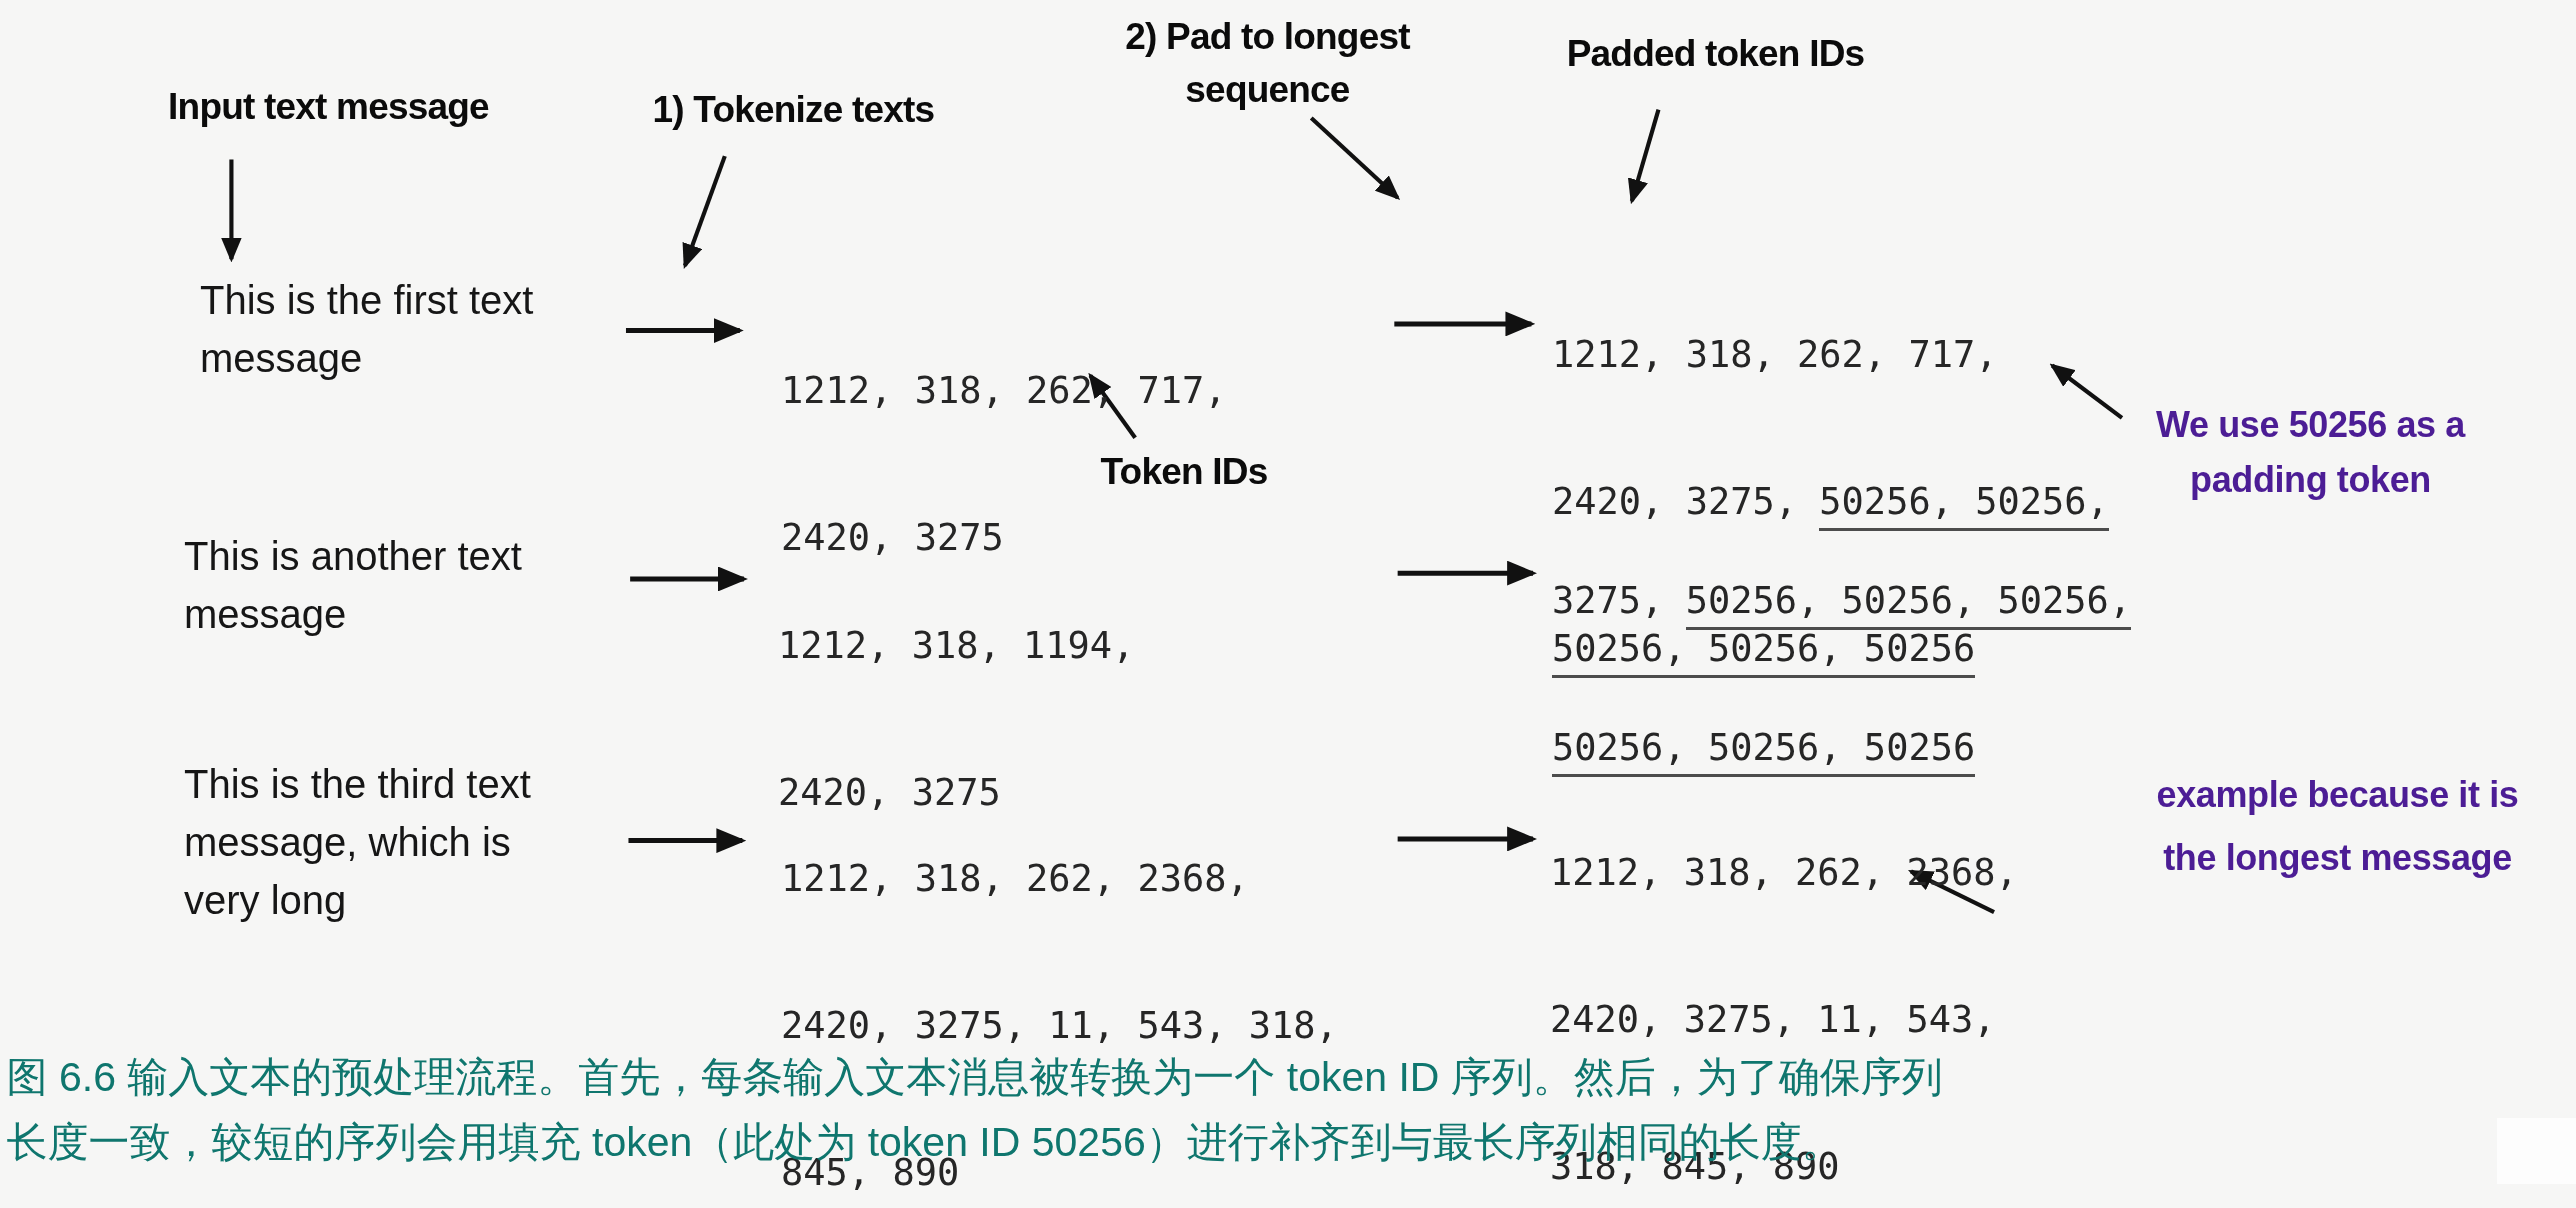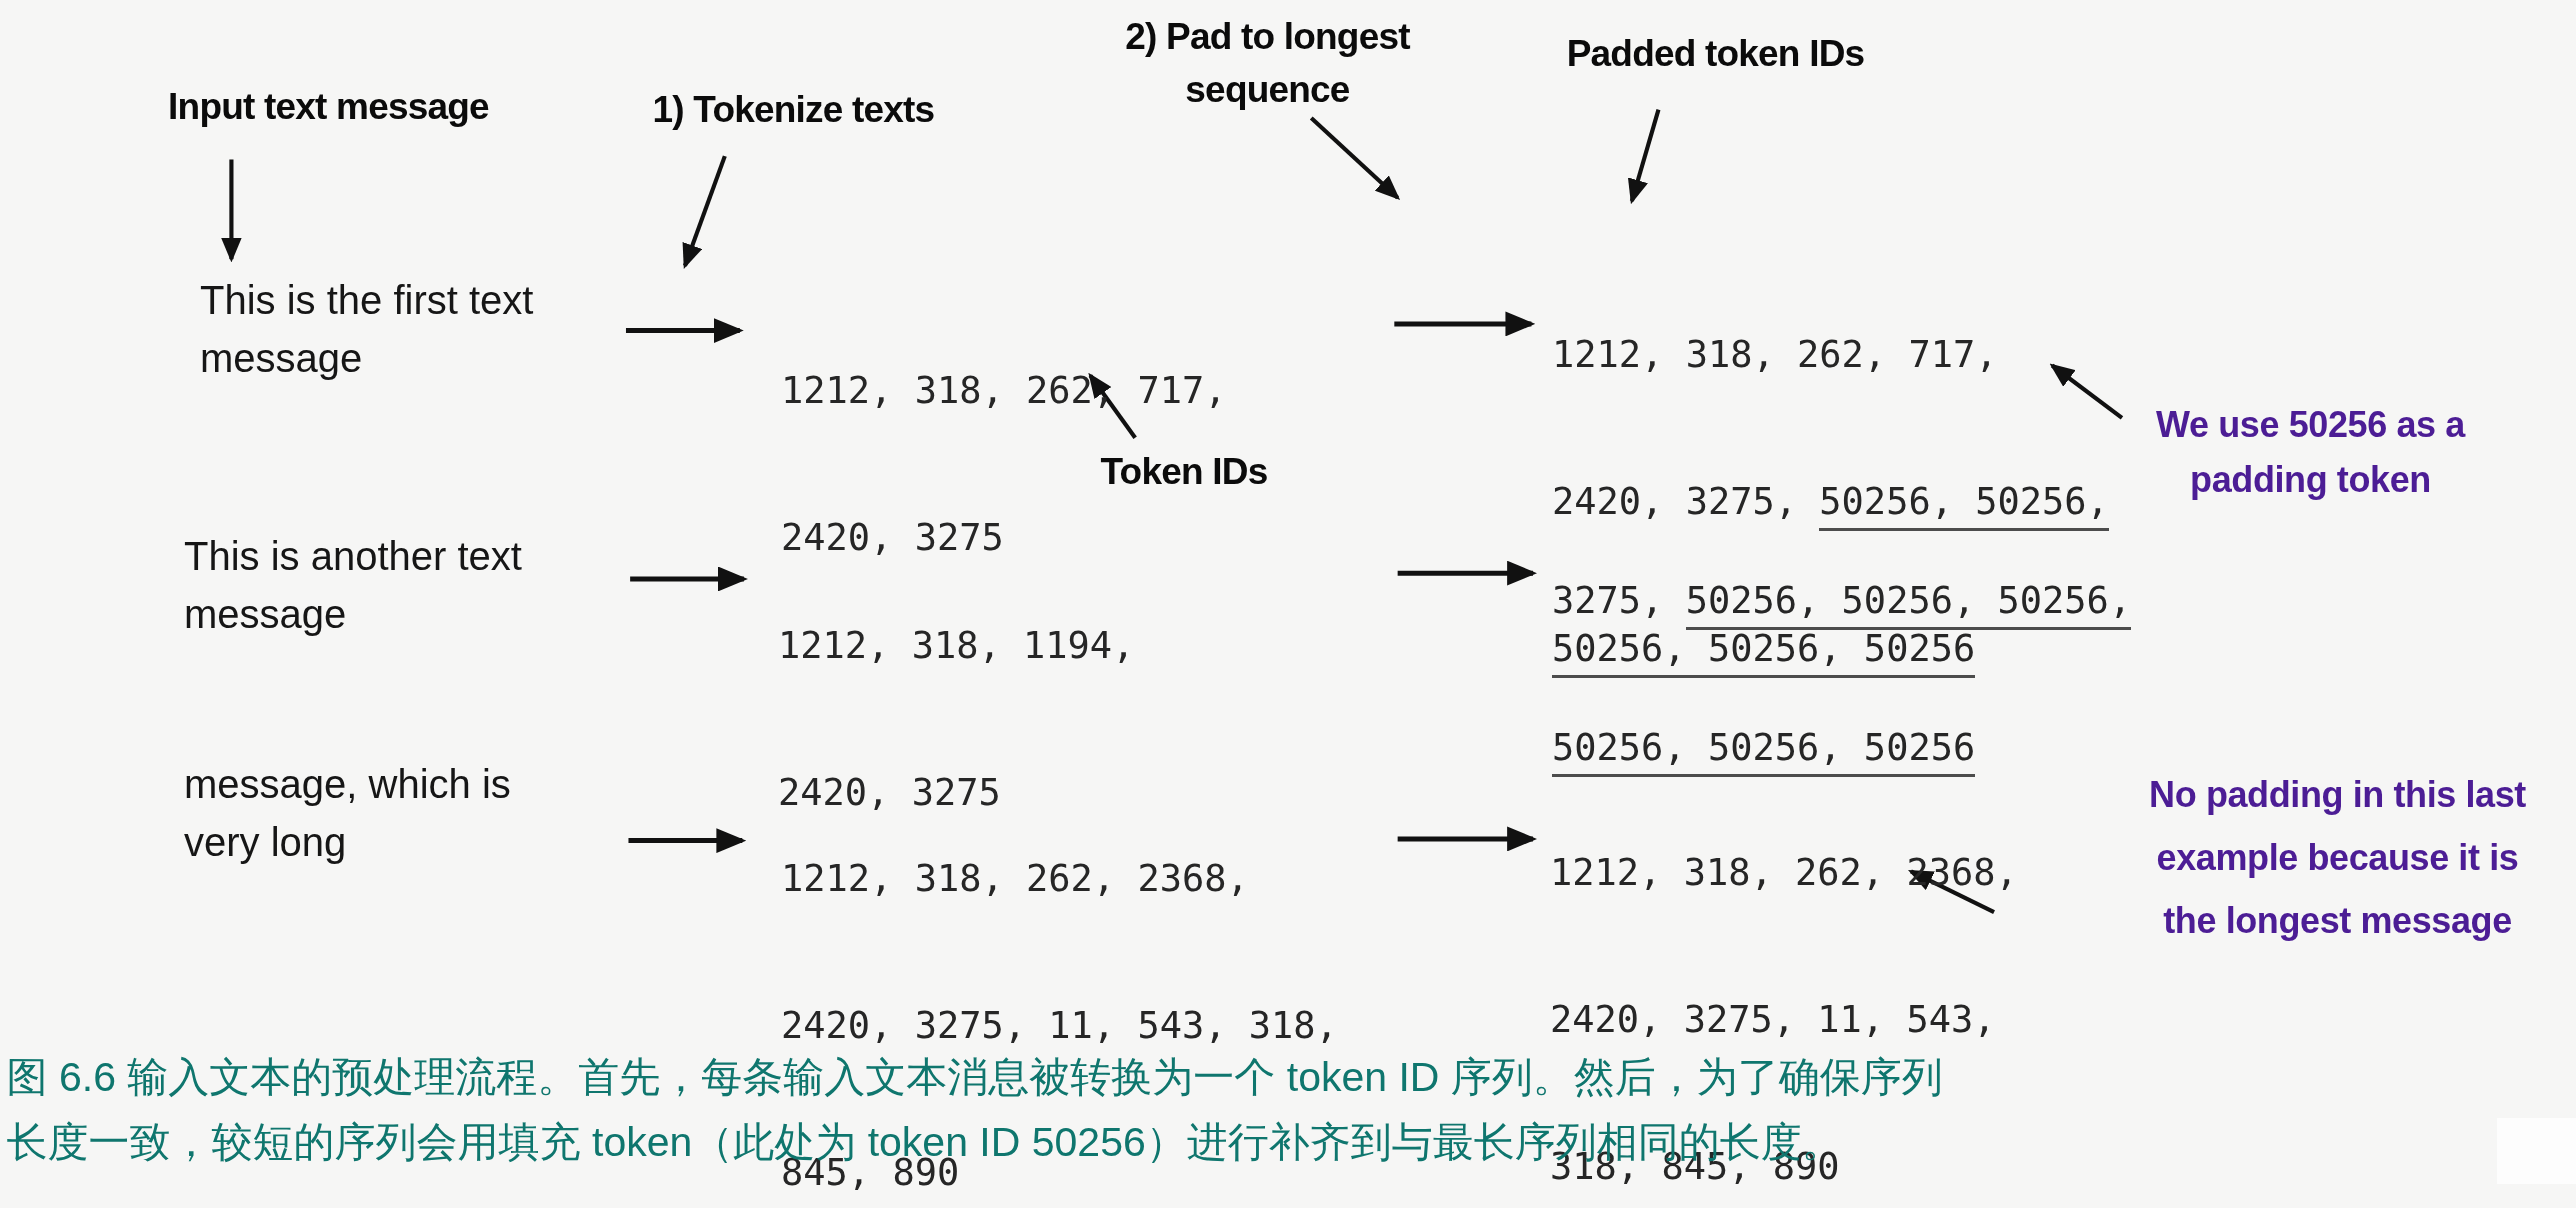--- a/index.html
+++ b/index.html
@@ -108,20 +108,21 @@
   <div class="ln">1212, 318, 1194,</div>
   <div class="ln">2420, 3275</div>
 </div>
 
 <div class="abs mono" style="left:1552px; top:484px;">
   <div class="ln"><span>3275, </span><span class="pad">50256, 50256, 50256,</span></div>
   <div class="ln"><span></span><span class="pad">50256, 50256, 50256</span></div>
 </div>
 
 <div class="abs msg" style="left:184px; top:755px;">
+  <div>This is the third text</div>
   <div>message, which is</div>
   <div>very long</div>
 </div>
 
 <div class="abs mono" style="left:781px; top:762px;">
   <div class="ln">1212, 318, 262, 2368,</div>
   <div class="ln">2420, 3275, 11, 543, 318,</div>
   <div class="ln">845, 890</div>
 </div>
 
@@ -130,21 +131,20 @@
   <div class="ln"><span>2420, 3275, 11, 543,</span></div>
   <div class="ln"><span>318, 845, 890</span></div>
 </div>
 
 <div class="abs note" style="left:2115px; top:397px; width:391px; line-height:55px;">
   <div>We use 50256 as a</div>
   <div>padding token</div>
 </div>
 
 <div class="abs note" style="left:2111px; top:763px; width:453px; line-height:63px;">
-  <div>No padding in this last</div>
   <div>example because it is</div>
   <div>the longest message</div>
 </div>
 
 <div class="abs caption" style="left:6.6px; top:1045px; width:2564px;">
   <div>图 6.6 输入文本的预处理流程。首先，每条输入文本消息被转换为一个 token ID 序列。然后，为了确保序列</div>
   <div>长度一致，较短的序列会用填充 token（此处为 token ID 50256）进行补齐到与最长序列相同的长度。</div>
 </div>
 
 <div class="abs" style="left:2497px; top:1118px; width:79px; height:66px; background:#fdfdfd;"></div>

